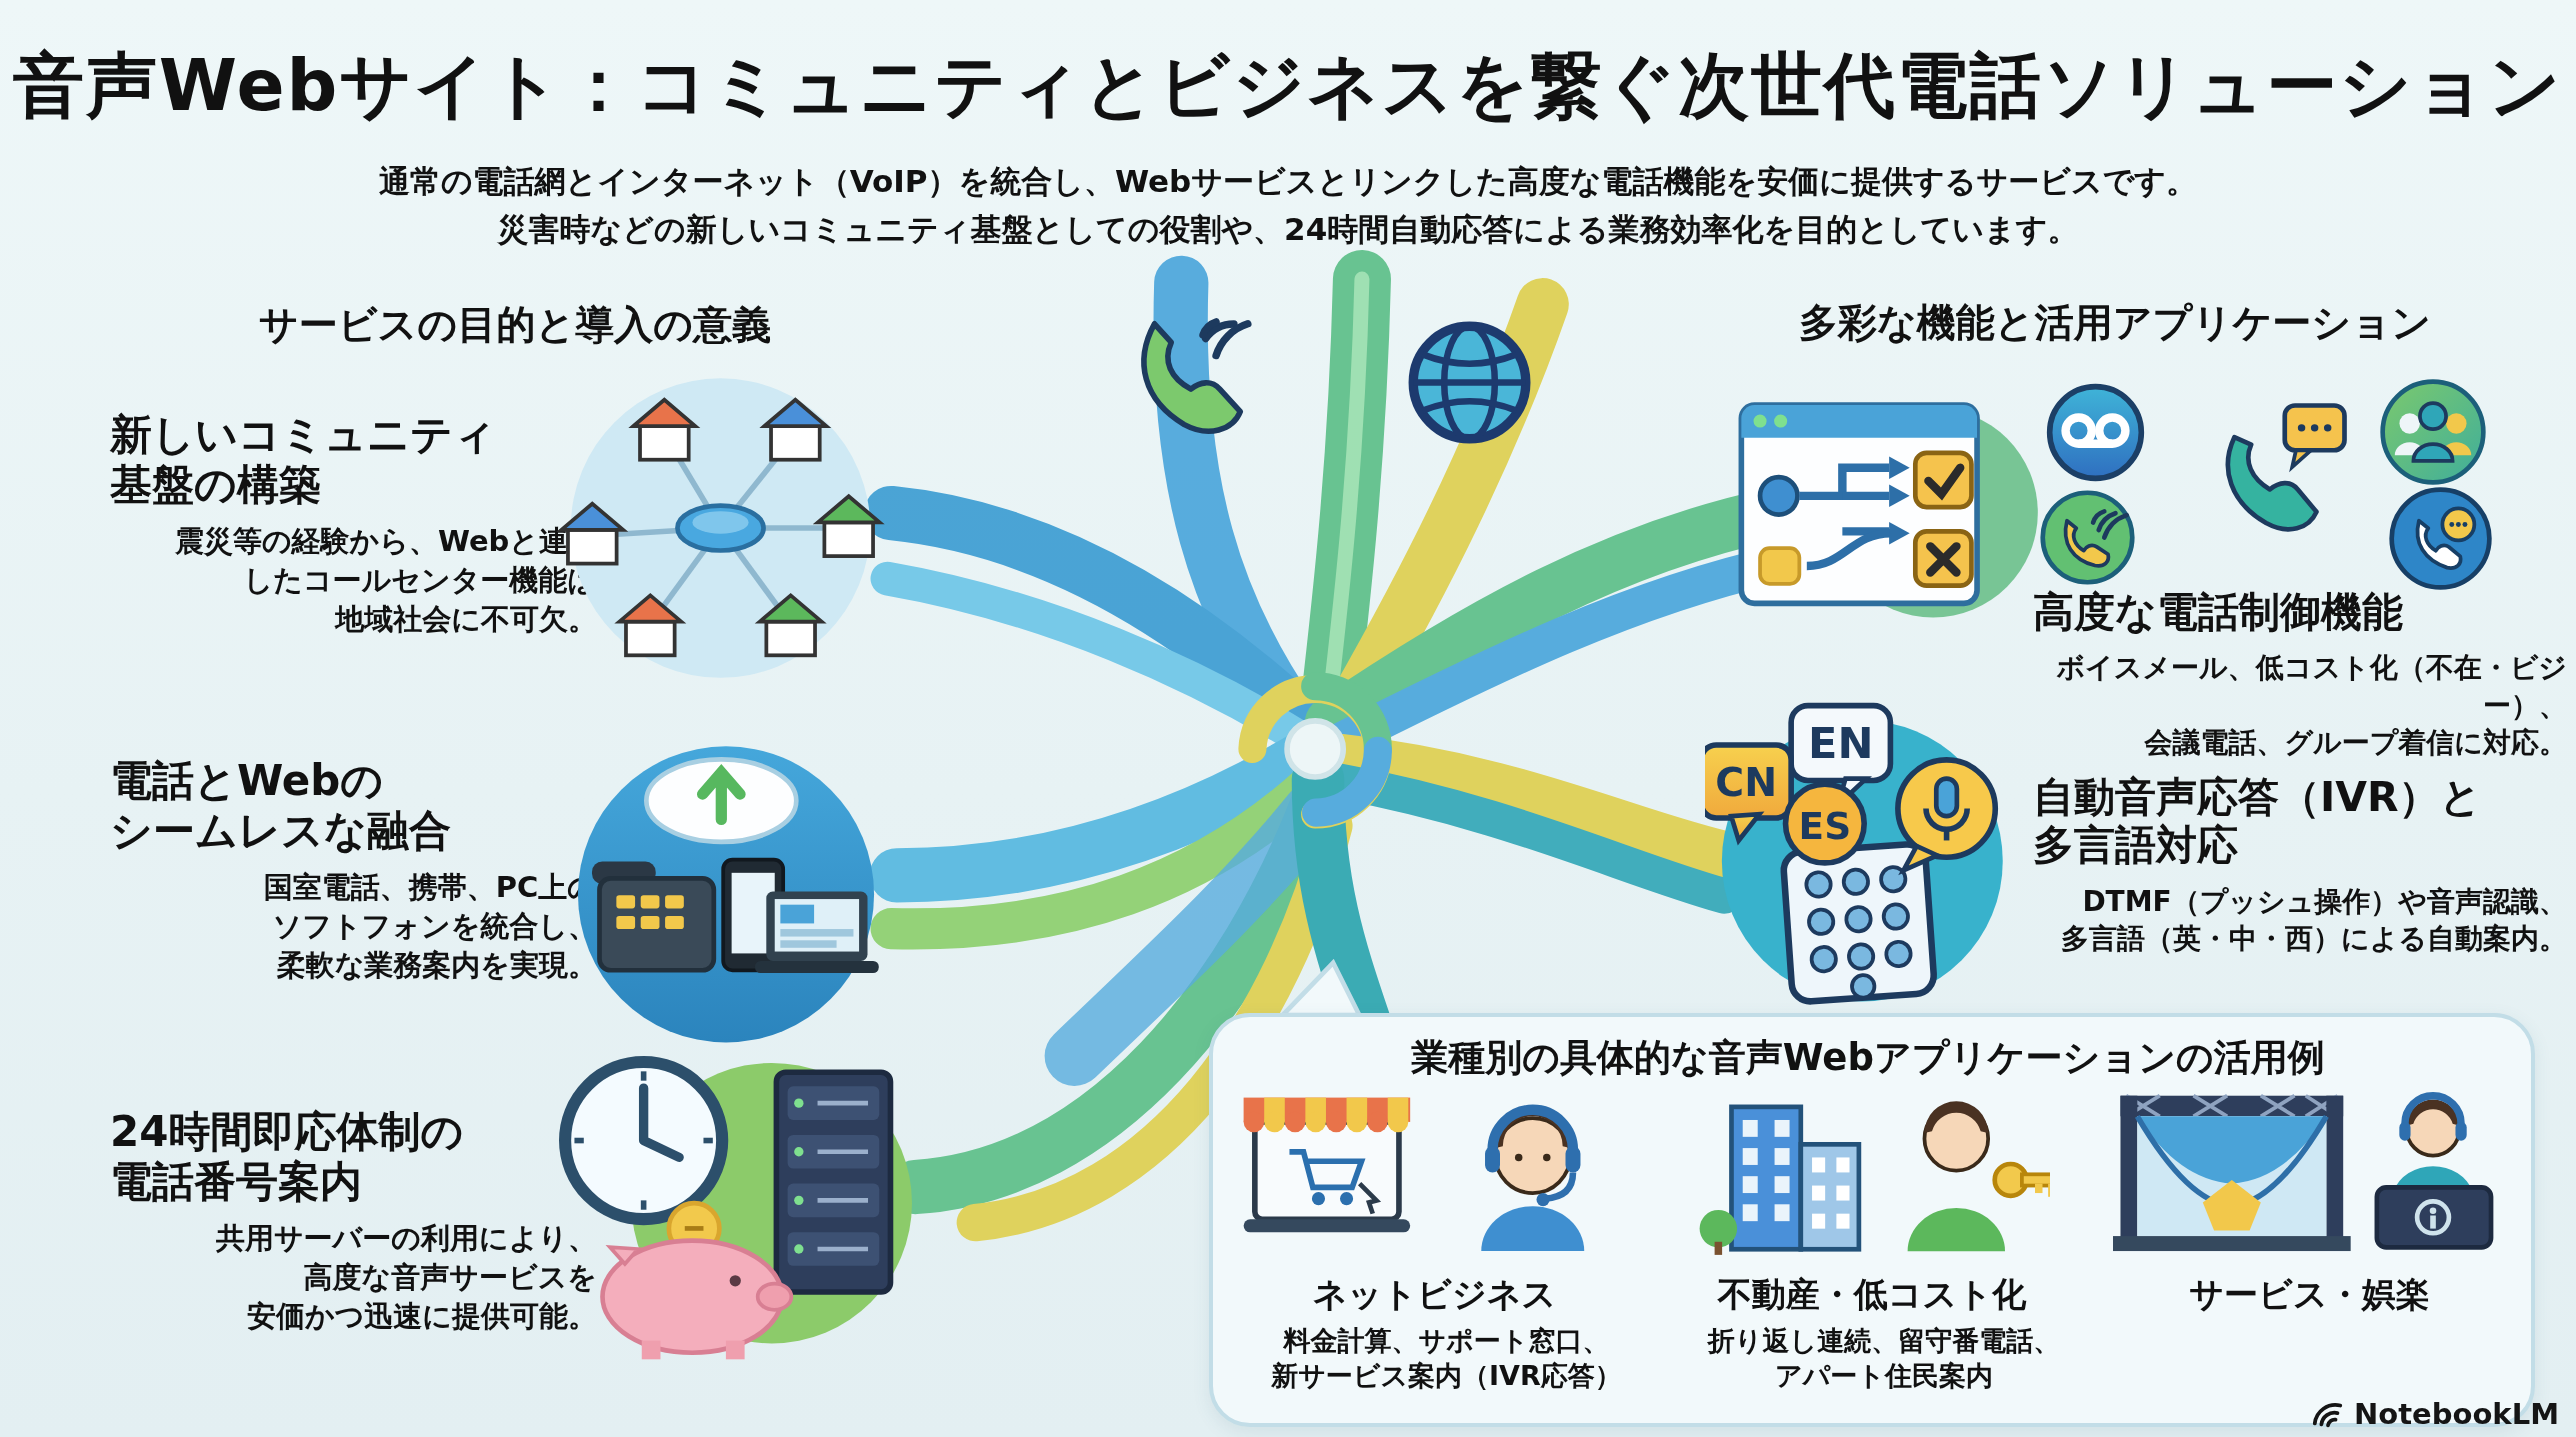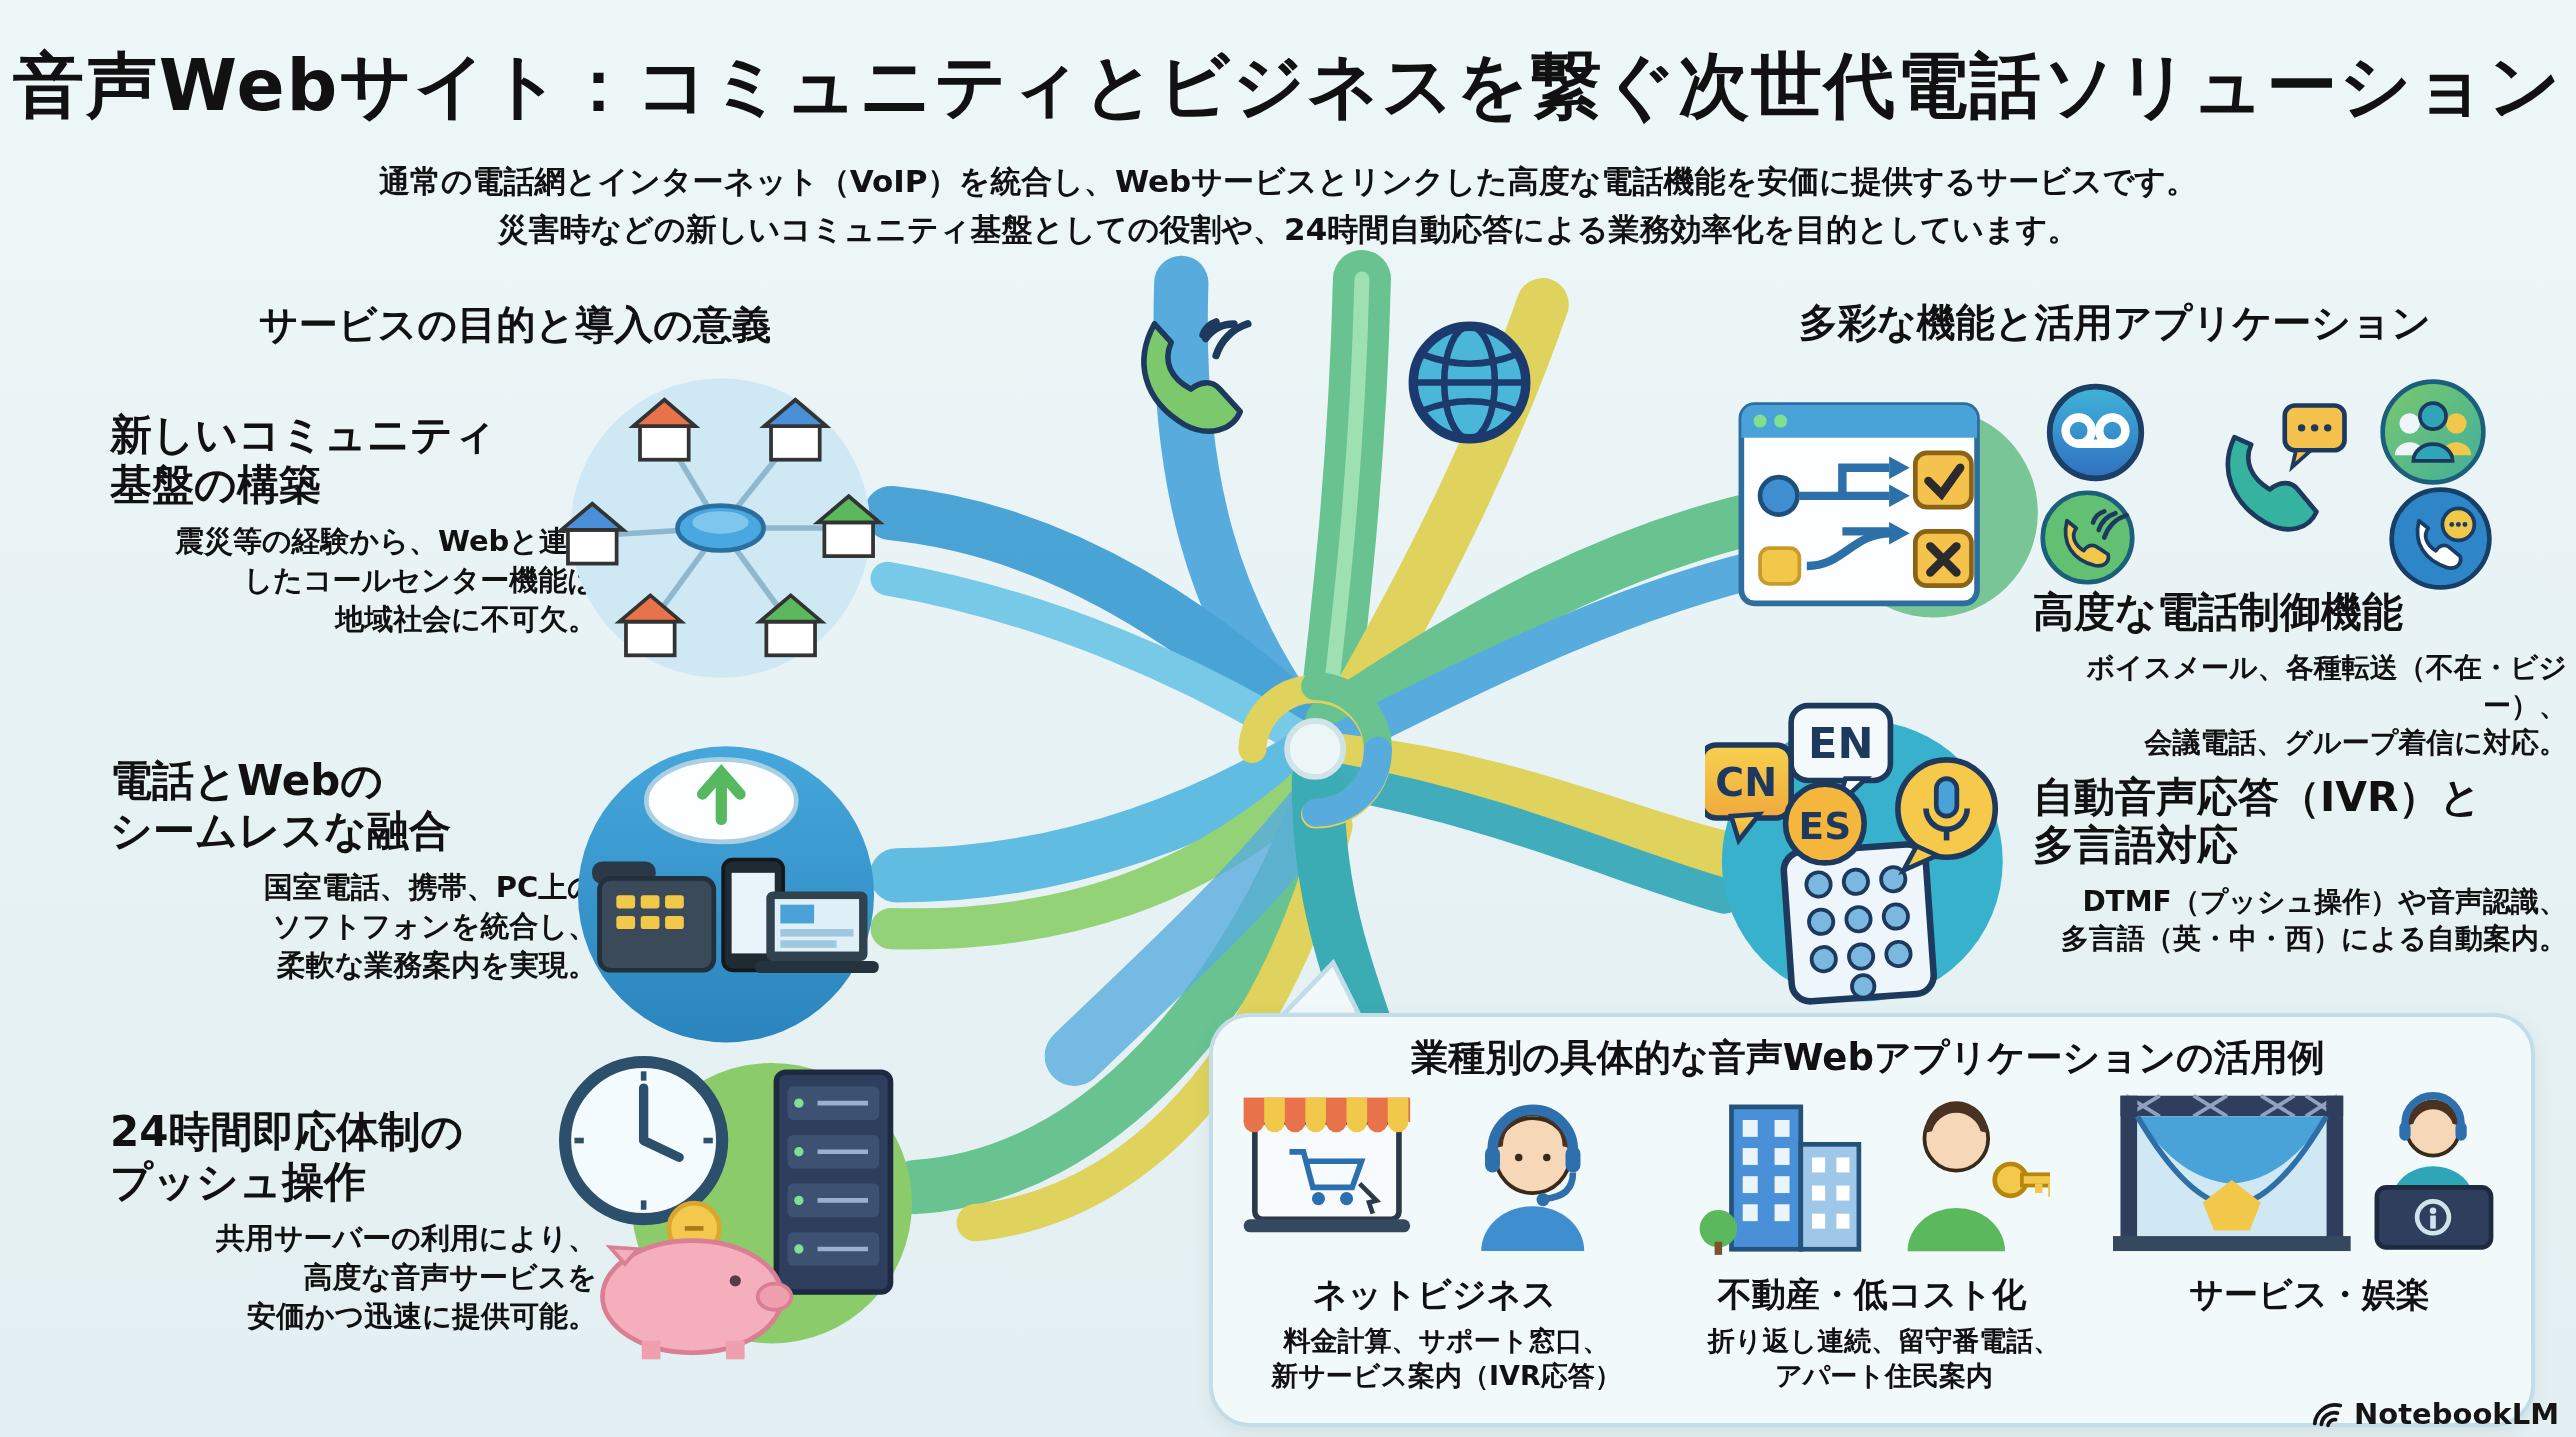--- a/index.html
+++ b/index.html
@@ -77,21 +77,21 @@
   </div>
   <div class="abs item" style="left:110px;top:756px">
     <div class="item-title ml">電話とWebの
 シームレスな融合</div>
     <div class="item-body ml">国室電話、携帯、PC上の
 ソフトフォンを統合し、
 柔軟な業務案内を実現。</div>
   </div>
   <div class="abs item" style="left:110px;top:1107px">
     <div class="item-title ml">24時間即応体制の
-プッシュ操作</div>
+電話番号案内</div>
     <div class="item-body ml">共用サーバーの利用により、
 高度な音声サービスを
 安価かつ迅速に提供可能。</div>
   </div>
 
   <svg class="abs" style="left:538px;top:367px" width="365" height="323" viewBox="0 0 390 345">
     <circle cx="195" cy="172" r="160" fill="#cfe9f4"></circle>
     <g stroke="#8fb8cf" stroke-width="6">
       <line x1="195" y1="172" x2="135" y2="72"></line>
         <line x1="195" y1="172" x2="275" y2="72"></line>
@@ -347,21 +347,21 @@
       <circle cx="258" cy="116" r="52" fill="#f7c94b" stroke="#1d3a5e" stroke-width="6"></circle>
       <path d="M226 156 L212 182 L248 166 Z" fill="#f7c94b" stroke="#1d3a5e" stroke-width="5"></path>
       <rect x="247" y="84" width="22" height="40" rx="11" fill="#4aa3d8" stroke="#1d3a5e" stroke-width="5"></rect>
       <path d="M236 116 a22 22 0 0 0 44 0" fill="none" stroke="#1d3a5e" stroke-width="6"></path>
       <line x1="258" y1="138" x2="258" y2="150" stroke="#1d3a5e" stroke-width="6"></line>
     </g>
   </svg>
 
   <div class="abs item r-item" style="left:2033px;top:588px;width:534px">
     <div class="item-title ml">高度な電話制御機能</div>
-    <div class="item-body ml">ボイスメール、各種転送（不在・ビジー）、
+    <div class="item-body ml">ボイスメール、低コスト化（不在・ビジー）、
 会議電話、グループ着信に対応。</div>
   </div>
   <div class="abs item r-item" style="left:2033px;top:773px;width:534px">
     <div class="item-title ml">自動音声応答（IVR）と
 多言語対応</div>
     <div class="item-body ml">DTMF（プッシュ操作）や音声認識、
 多言語（英・中・西）による自動案内。</div>
   </div>
 
   <svg class="abs notch" width="84" height="58" viewBox="0 0 90 62">

